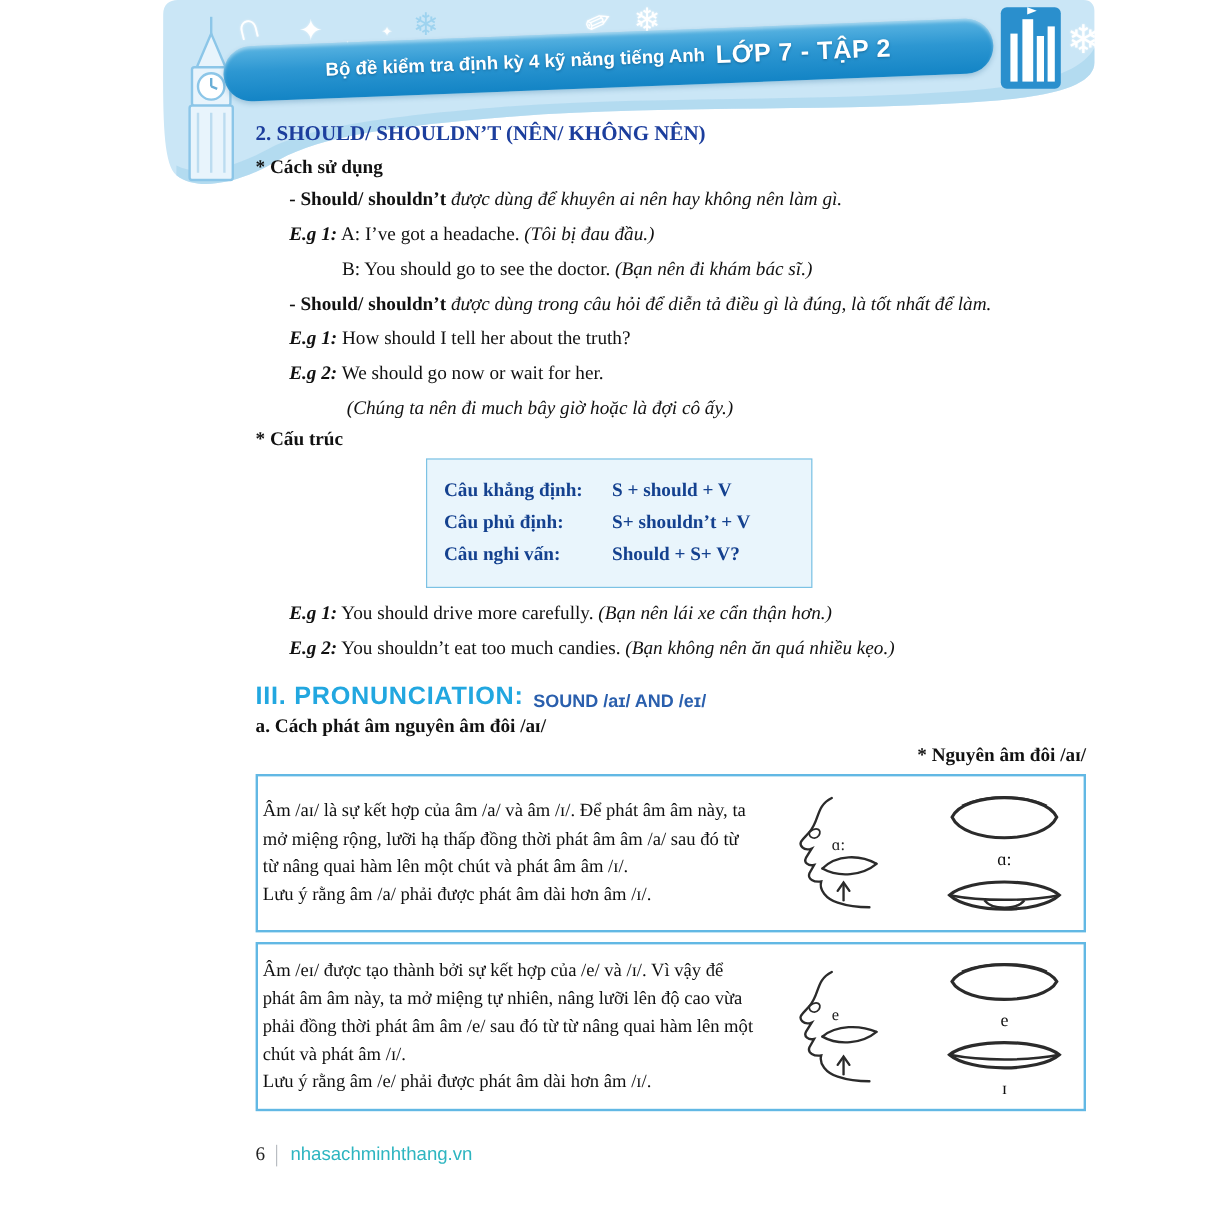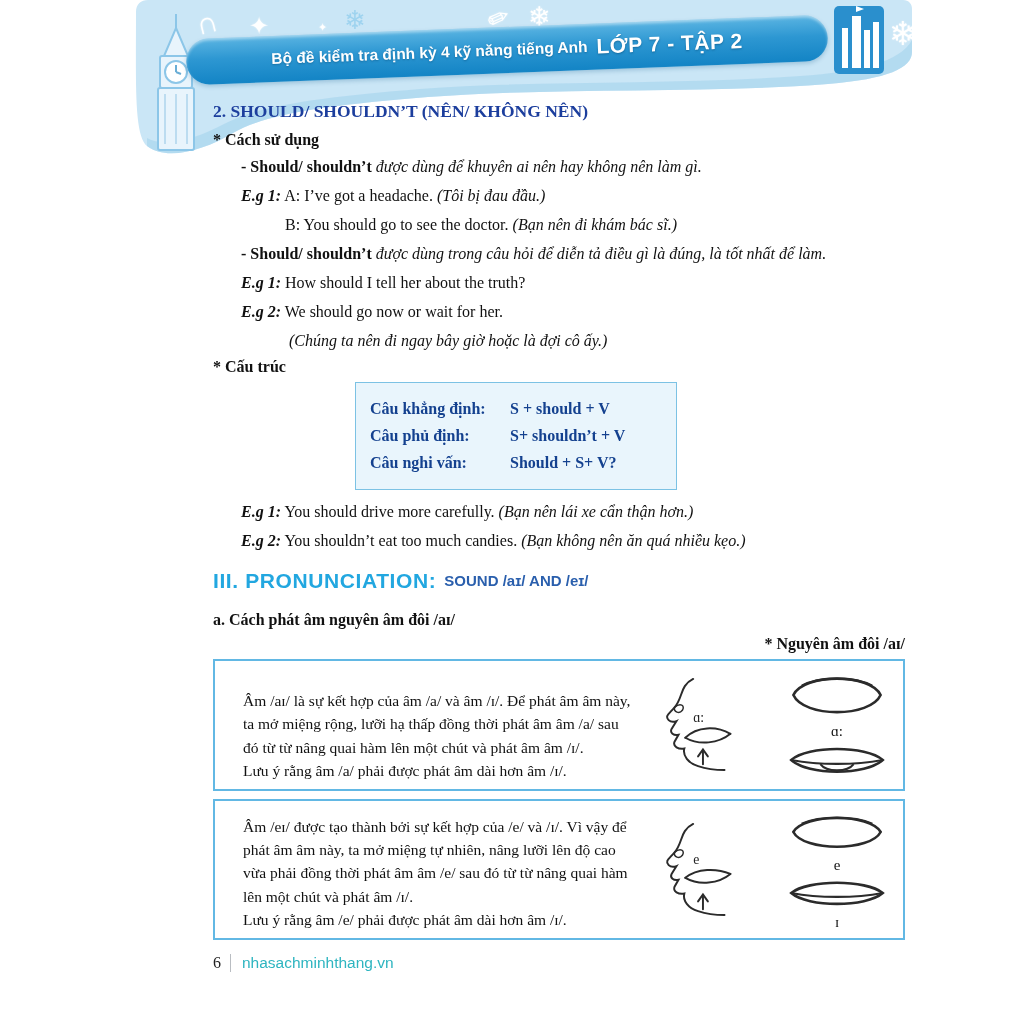--- a/index.html
+++ b/index.html
@@ -43,29 +43,29 @@
   .bi { font-weight:bold; font-style:italic; }
 
   .struct-box {
     margin:4px 0 10px 142px; width:292px;
     border:1.5px solid #7cc2e4; background:#e9f5fc;
     padding:10px 14px; color:#14418f; font-weight:bold; font-size:16px;
   }
   .struct-row { display:flex; margin:4px 0; line-height:1.45; }
   .struct-label { width:140px; flex:none; }
 
-  .pron-title { margin:16px 0 18px 0; display:flex; align-items:center; gap:8px; font-family:"Liberation Sans", sans-serif; }
+  .pron-title { margin:16px 0 4px 0; display:flex; align-items:flex-end; gap:8px; font-family:"Liberation Sans", sans-serif; }
   .pron-main { font-size:21px; font-weight:bold; color:#22a7e0; letter-spacing:.6px; }
   .pron-sub { font-size:15px; font-weight:bold; color:#2a5fad; }
   .sub-a { font-weight:bold; margin:0 0 6px 0; }
   .vowel-head { font-weight:bold; margin:4px 0 6px 28px;text-align:right; }
 
   .pron-box {
-    display:flex; align-items:flex-end; border:2px solid #62b8e4;
-    padding:7px 10px 7px 28px; margin:2px 0 8px 0; background:#ffffff;
+    display:flex; align-items:center; border:2px solid #62b8e4;
+    padding:7px 10px 7px 4px; margin:2px 0 8px 0; background:#ffffff;
   }
   .pron-text { flex:1; font-size:15.5px; line-height:1.5; padding-right:10px; }
   .pron-text p { margin:0; }
   .pron-diagram { width:252px; flex:none; display:flex; align-items:center; justify-content:space-between; }
   .mouths { width:112px; display:flex; flex-direction:column; align-items:center; }
   .mouth-label { font-size:15px; line-height:1.1; margin:1px 0; font-family:"Liberation Serif", serif; }
   .dlab { font-size:14px; font-family:"Liberation Serif", serif; fill:#222; }
 
   
   .footer { position:absolute; left:213px; top:954px; font-size:16px; display:flex; align-items:center; }
@@ -150,21 +150,21 @@
 
     <p class="p ind2">
       <span class="bi">E.g 1:</span>
       <span>How should I tell her about the truth?</span>
     </p>
 
     <p class="p ind2">
       <span class="bi">E.g 2:</span>
       <span>We should go now or wait for her.</span>
     </p>
-    <p class="p noteind2"><span class="i">(Chúng ta nên đi ngay bây giờ hoặc là đợi cô ấy.)</span></p>
+    <p class="p noteind2"><span class="i">(Chúng ta nên đi much bây giờ hoặc là đợi cô ấy.)</span></p>
 
     <div class="bold-head">* Cấu trúc</div>
 
     <div class="struct-box">
       <div class="struct-row">
         <span class="struct-label">Câu khẳng định:</span>
         <span class="struct-formula">S + should + V</span>
       </div>
       <div class="struct-row">
         <span class="struct-label">Câu phủ định:</span>

